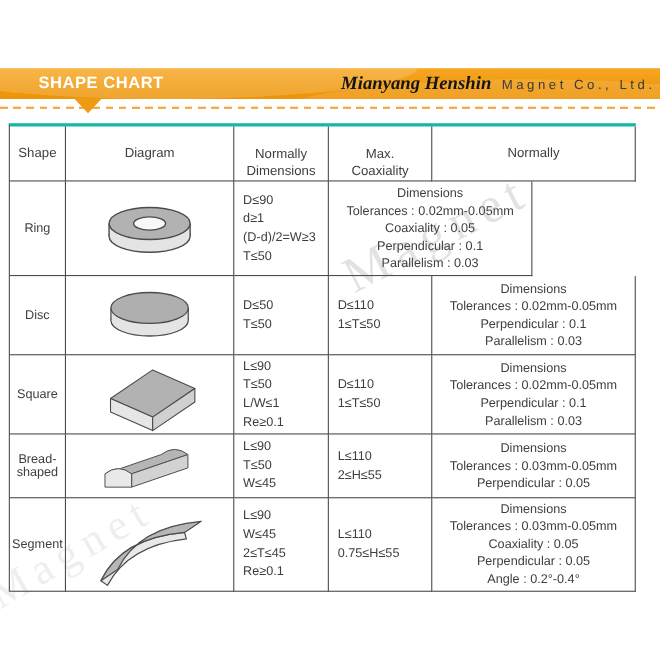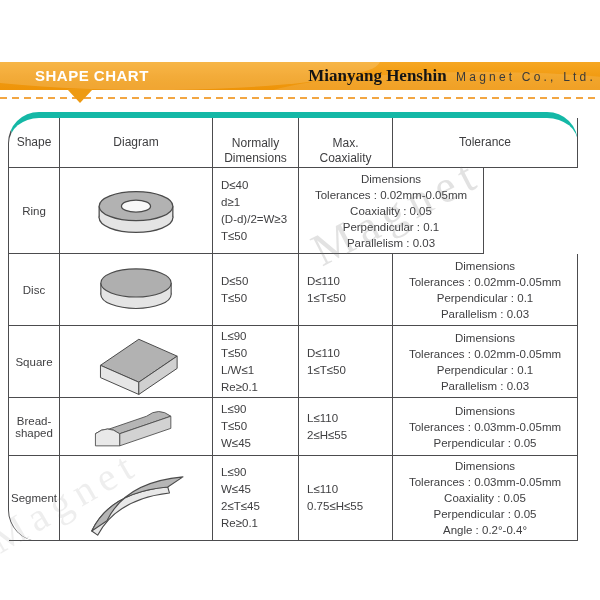--- a/index.html
+++ b/index.html
@@ -9,36 +9,36 @@
   
   .banner{position:absolute;left:0;top:62px;width:600px;height:28px;
     background:linear-gradient(180deg,#f6a723 0%,#f0990f 60%,#ee9408 100%);overflow:hidden;}
   .gloss1{position:absolute;left:-80px;top:-30px;width:460px;height:58px;border-radius:50%;
     background:rgba(255,255,255,0.17);}
   .gloss2{position:absolute;left:250px;top:10px;width:460px;height:64px;border-radius:50%;
     background:rgba(255,255,255,0.12);}
   .banner-title{position:absolute;left:35px;top:0;height:28px;line-height:28px;color:#ffffff;
     font-weight:bold;font-size:15px;letter-spacing:0.5px;text-align:center;}
   .company{position:absolute;right:4px;top:0;height:28px;line-height:28px;white-space:nowrap;}
-  .company-bold{font-family:"Liberation Serif", serif;font-weight:bold;font-size:17px;color:#141414;}
+  .company-bold{font-family:"Liberation Serif", serif;font-weight:bold;font-size:17px;color:#141414;font-style:italic;}
   .company-light{font-size:12px;color:#3a3a3a;letter-spacing:3.2px;margin-left:5px;}
   .pointer{position:absolute;left:67px;top:89px;width:0;height:0;z-index:3;
     border-left:13px solid transparent;border-right:13px solid transparent;border-top:14px solid #ee9a12;}
   .dashline{position:absolute;left:0;top:97px;width:600px;height:2px;
     background:repeating-linear-gradient(90deg,#f2a643 0 7px,transparent 7px 12px);}
 
   
   .watermark{position:absolute;z-index:6;pointer-events:none;font-family:"Liberation Serif", serif;
     color:rgba(110,110,110,0.20);transform:rotate(-27deg);letter-spacing:7px;}
   .wm-main{left:305px;top:185px;font-size:46px;}
   .wm-frag{left:-18px;top:478px;font-size:40px;color:rgba(120,120,120,0.13);transform:rotate(-30deg);}
 
   
   .tbl{position:absolute;left:8px;top:112px;width:569px;z-index:1;
-    border-top:6px solid #14b8a6;border-left:1px solid #4c4c4e;border-radius:31px;}
+    border-top:3px solid #14b8a6;border-left:1px solid #4c4c4e;}
   .row{display:flex;}
   .cell{border-right:1px solid #4c4c4e;border-bottom:1px solid #4c4c4e;box-sizing:border-box;
     display:flex;flex-direction:column;align-items:center;justify-content:center;
     color:#3e3e40;font-size:11.5px;}
   .c-shape{width:51px;text-align:center;}
   .c-diagram{width:153px;}
   .c-norm{width:86px;align-items:flex-start;padding-left:8px;}
   .c-max{width:94px;align-items:flex-start;padding-left:8px;}
   .c-tol{width:185px;text-align:center;}
   .h50{height:50px;} .h86{height:86px;} .h72{height:72px;} .h58{height:58px;} .h85{height:85px;}
@@ -78,40 +78,40 @@
       <div class="cell c-diagram h50">
           <span>Diagram</span>
         </div>
       <div class="cell c-norm h50">
           <span class="hdr-wrap">Normally Dimensions</span>
         </div>
       <div class="cell c-max h50">
           <span class="hdr-wrap">Max. Coaxiality</span>
         </div>
       <div class="cell c-tol h50">
-          <span>Tolerance</span>
+          <span>Normally</span>
         </div>
     </div>
 
     <div class="row">
       <div class="cell c-shape h86">
           <span>Ring</span>
         </div>
       <div class="cell c-diagram h86">
         <svg width="128" height="64" viewBox="0 0 130 66">
           <ellipse class="shp" cx="65" cy="40" rx="38" ry="15" fill="#e4e4e4"></ellipse>
           <rect x="27" y="28" width="76" height="12" fill="#e4e4e4"></rect>
           <line class="shp" x1="27" y1="28" x2="27" y2="40"></line>
           <line class="shp" x1="103" y1="28" x2="103" y2="40"></line>
           <ellipse class="shp" cx="65" cy="28" rx="38" ry="15" fill="#b2b2b2"></ellipse>
           <ellipse class="shp" cx="65" cy="28" rx="15" ry="6.2" fill="#f8f8f8"></ellipse>
         </svg>
       </div>
       <div class="cell c-norm h86">
-        <span class="line">D≤40</span>
+        <span class="line">D≤90</span>
         <span class="line">d≥1</span>
         <span class="line">(D-d)/2=W≥3</span>
         <span class="line">T≤50</span>
       </div>
       <div class="cell c-tol h86">
         <span class="tline">Dimensions</span>
         <span class="tline">Tolerances : 0.02mm-0.05mm</span>
         <span class="tline">Coaxiality : 0.05</span>
         <span class="tline">Perpendicular : 0.1</span>
         <span class="tline">Parallelism : 0.03</span>

